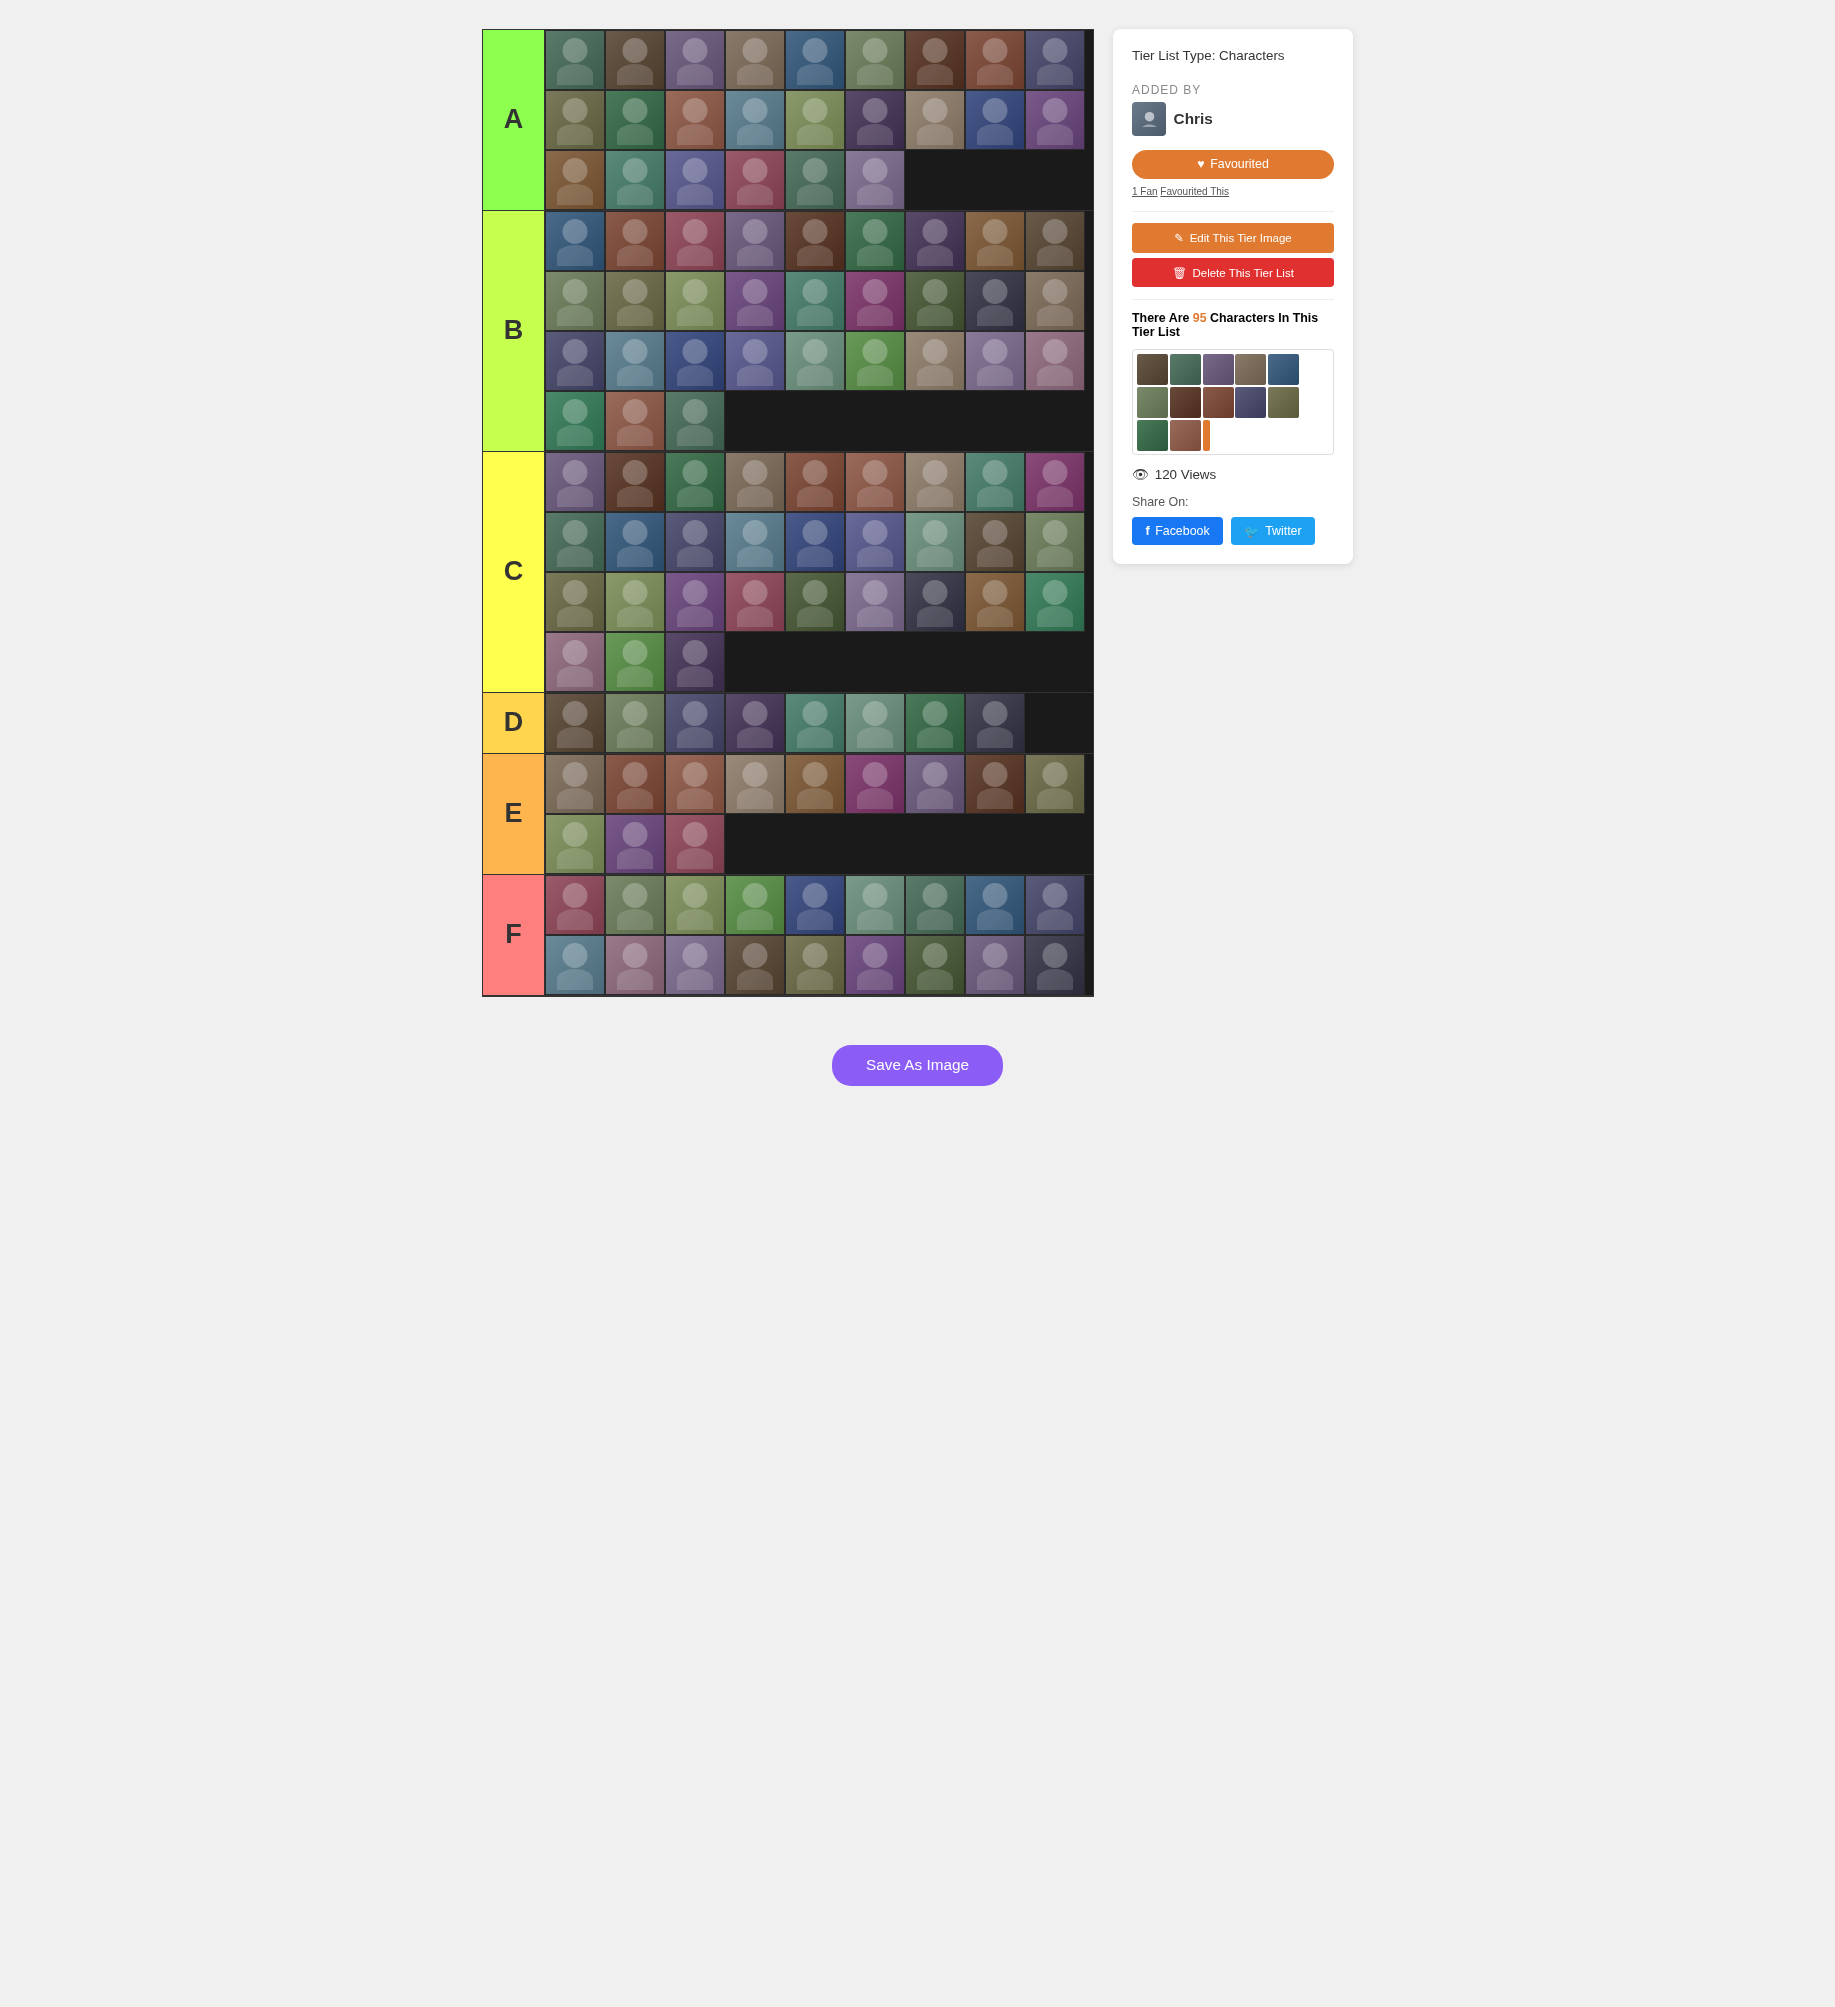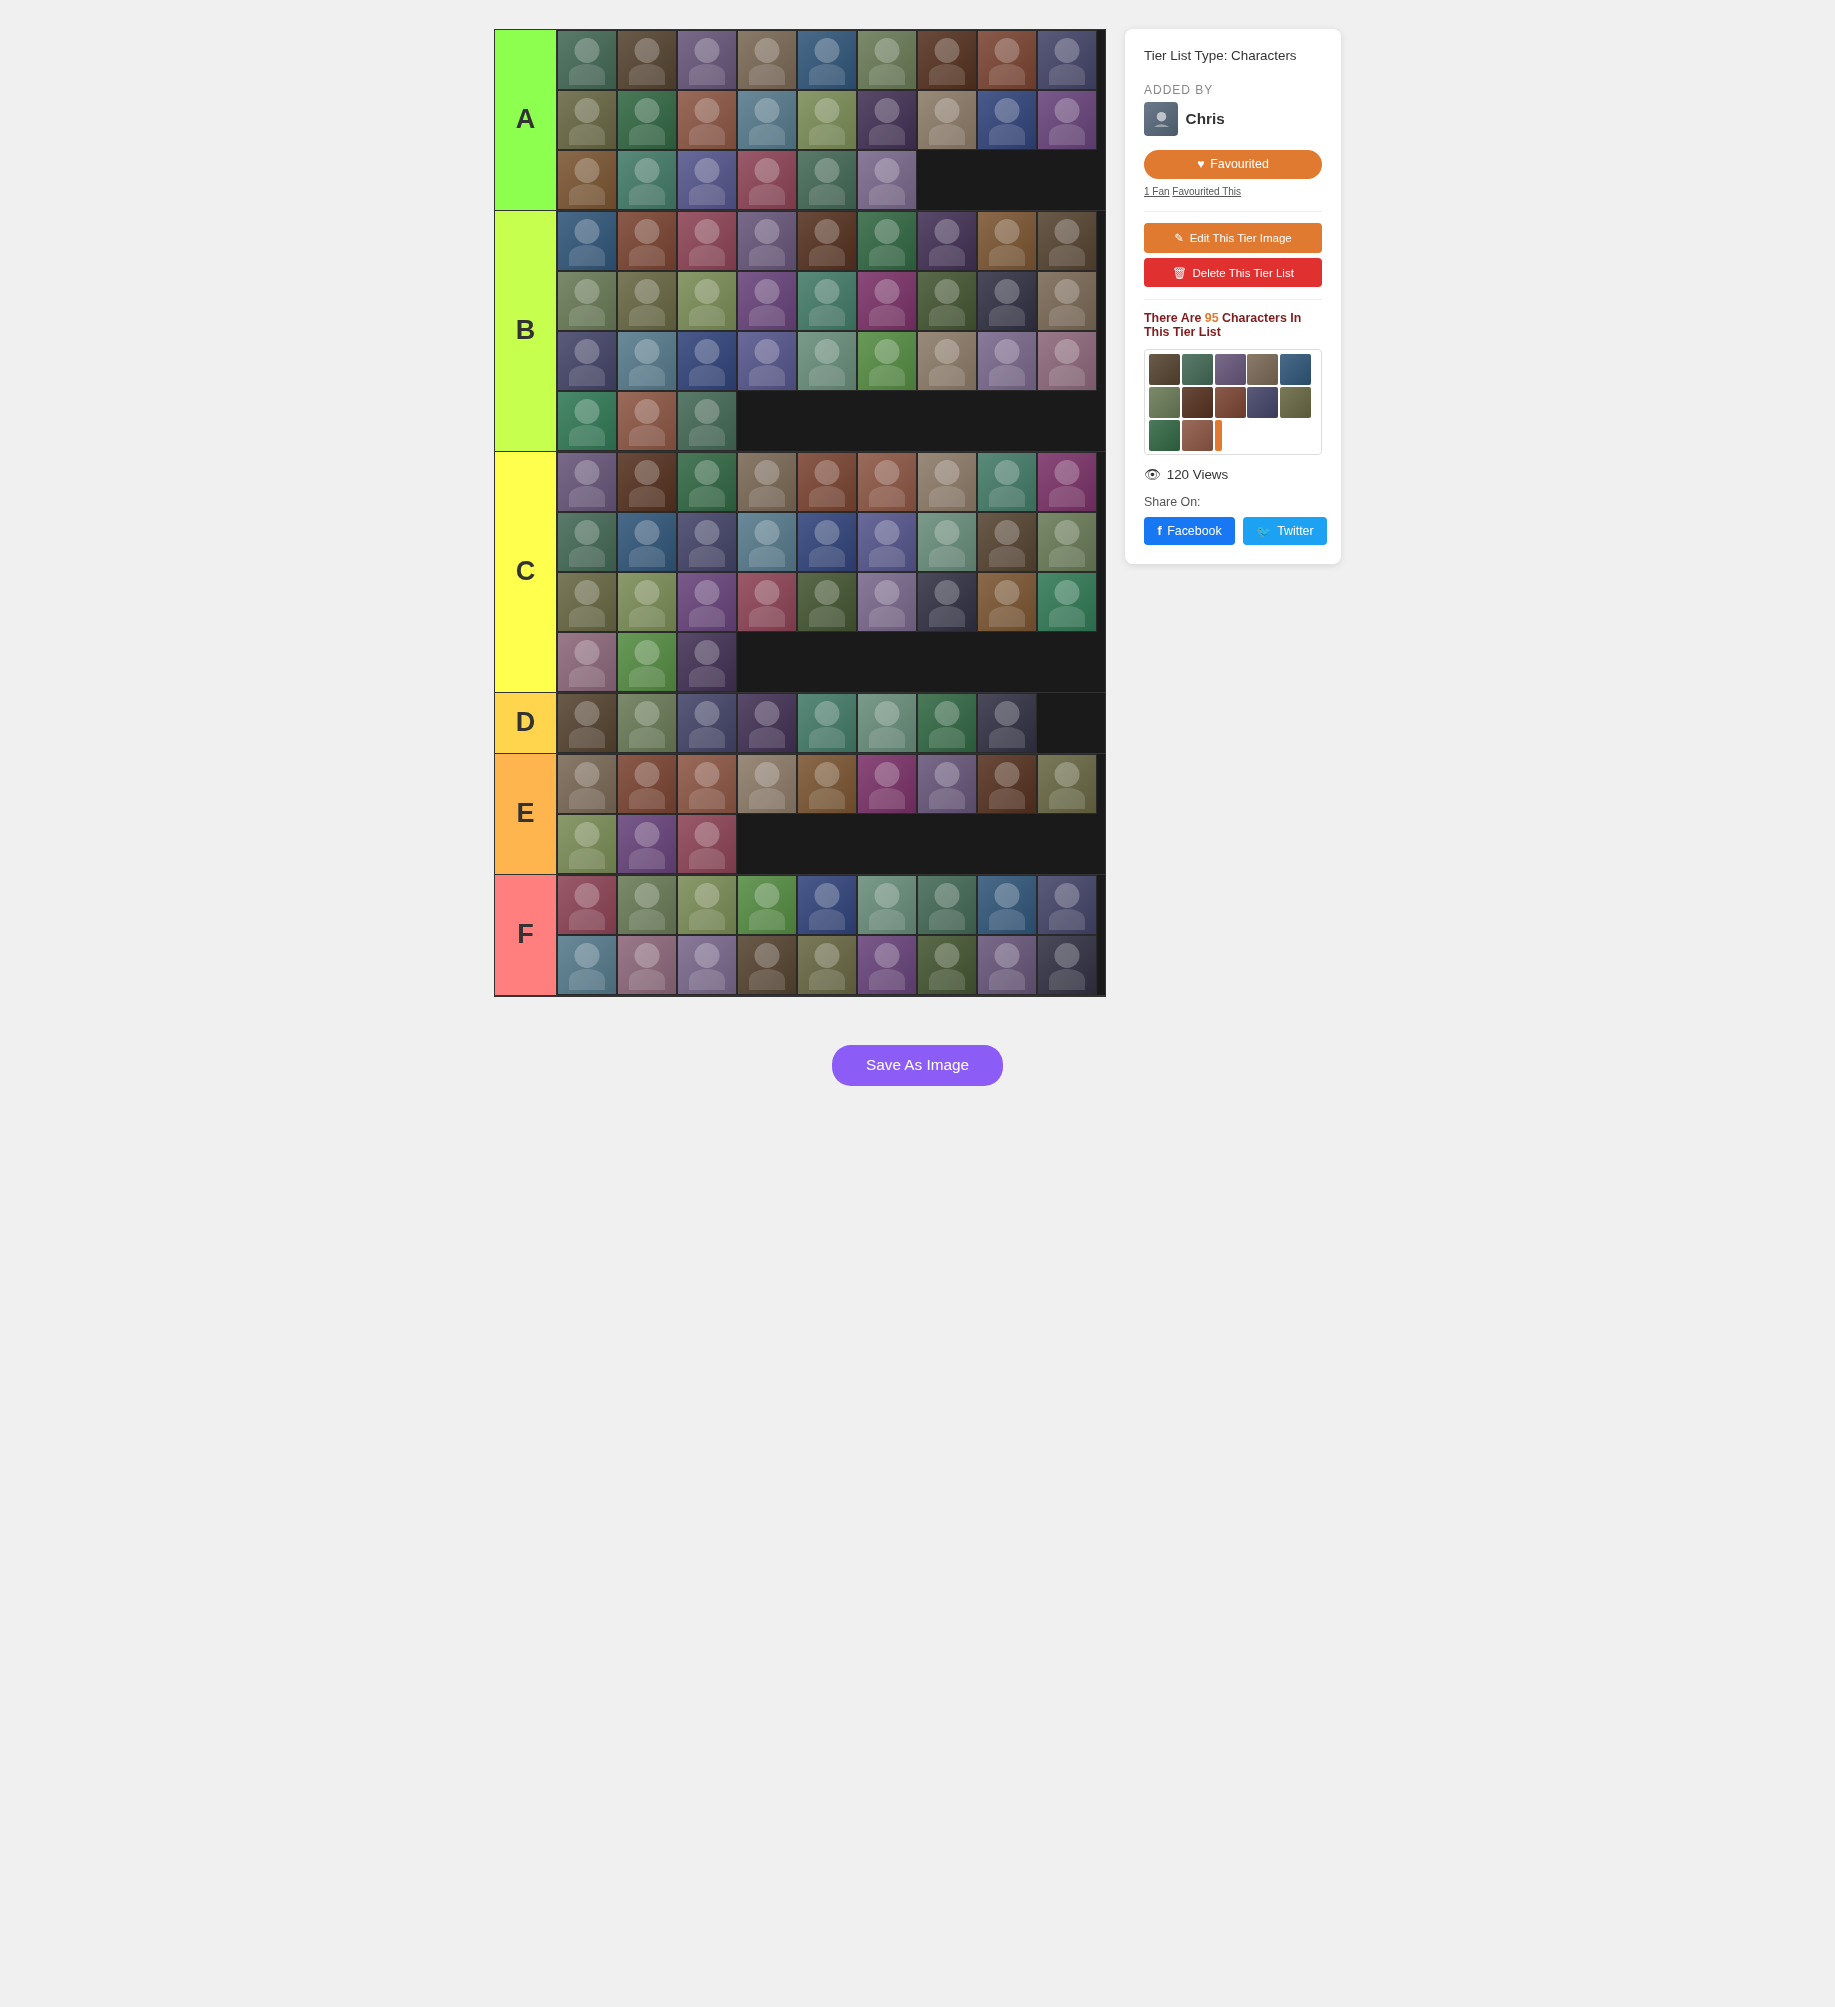--- a/index.html
+++ b/index.html
@@ -88,21 +88,21 @@
     .c24 { background: linear-gradient(135deg, #8a4a7a, #6a2a5a); }
     .c25 { background: linear-gradient(135deg, #7a9a8a, #5a7a6a); }
     .c26 { background: linear-gradient(135deg, #5a6a4a, #3a4a2a); }
     .c27 { background: linear-gradient(135deg, #9a7a8a, #7a5a6a); }
     .c28 { background: linear-gradient(135deg, #4a4a5a, #2a2a3a); }
     .c29 { background: linear-gradient(135deg, #6a9a5a, #4a7a3a); }
     .c30 { background: linear-gradient(135deg, #8a7a9a, #6a5a7a); }
 
     
     .info-panel {
-      width: 216px;
+      width: 240px;
       background: white;
       border-radius: 7.6px;
       padding: 19px;
       box-shadow: 0 1.9px 7.6px rgba(0,0,0,0.1);
     }
     .tier-type {
       font-size: 13.4px;
       color: #333;
       margin-bottom: 11.5px;
     }
@@ -193,21 +193,21 @@
       align-items: center;
       justify-content: center;
       gap: 5.7px;
     }
     .chars-count {
       font-size: 12.4px;
       color: #555;
       margin-bottom: 9.6px;
     }
     .chars-count span {
-      color: #7f1d1d;
+      color: #000000;
       font-weight: bold;
     }
     .char-thumbs {
       display: flex;
       flex-wrap: wrap;
       gap: 1.9px;
       margin-bottom: 11.5px;
       border: 1px solid #ddd;
       padding: 3.8px;
       border-radius: 3.8px;

